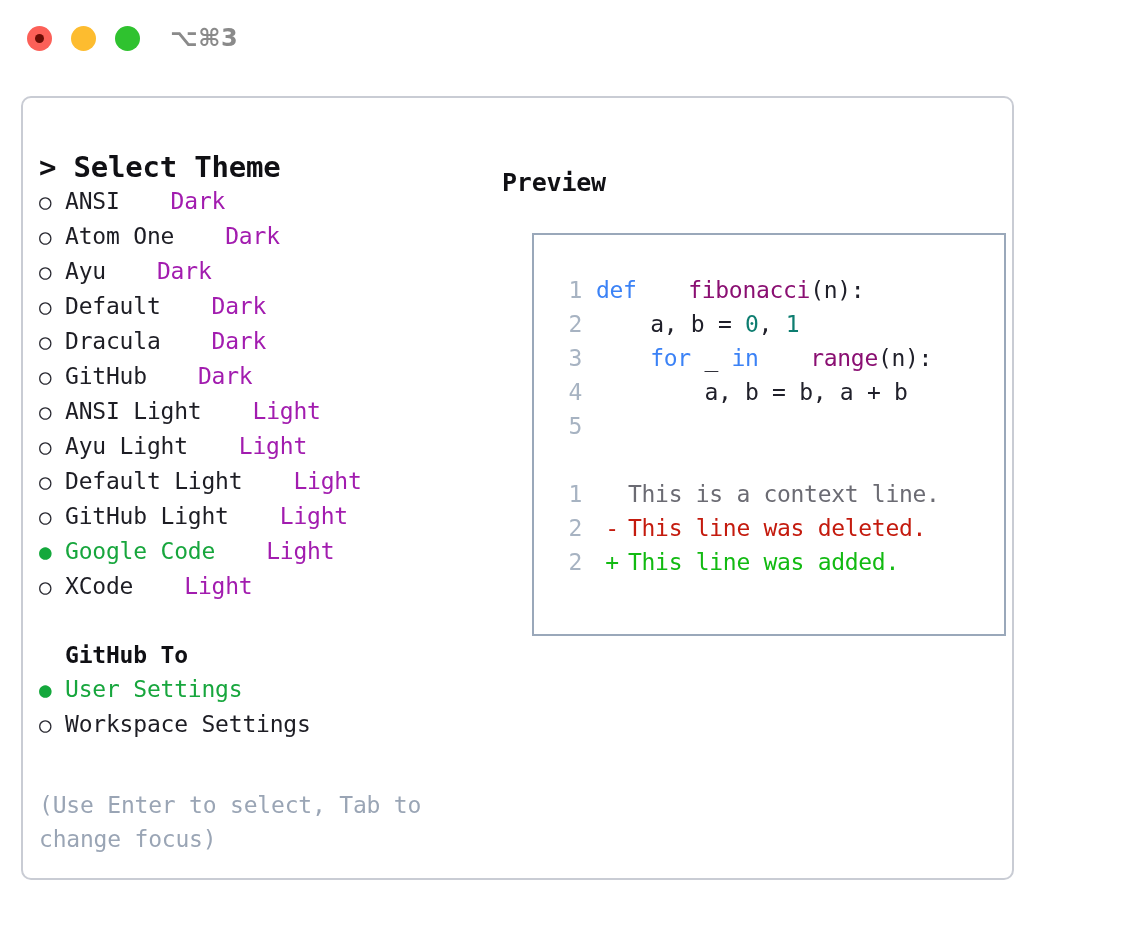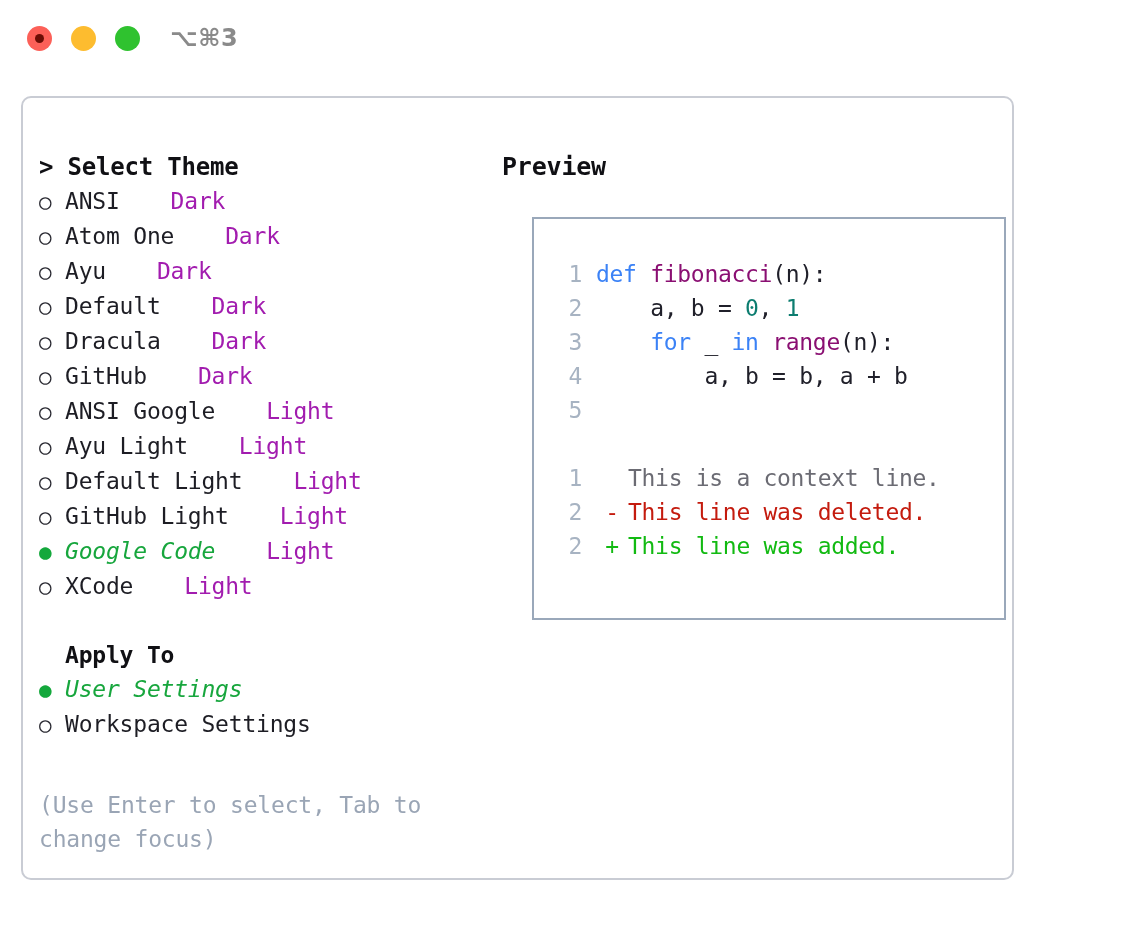--- a/index.html
+++ b/index.html
@@ -76,21 +76,21 @@
     background: #ffffff;
   }
 
   
   #theme-column {
     position: absolute;
     left: 16px; top: 52px;
     width: 450px;
   }
   .section-title {
-    font-size: 24px;
+    font-size: 29px;
     font-weight: 700;
     color: #101014;
     line-height: 34px;
     white-space: pre;
     letter-spacing: -0.2px;
   }
   .option-row {
     display: flex;
     align-items: baseline;
     line-height: 34px;
@@ -100,21 +100,21 @@
   }
   .bullet {
     width: 26px;
     flex: 0 0 26px;
     font-size: 21px;
     color: #2b2b33;
     line-height: 34px;
   }
   .option-row.selected .bullet { color: #14a83c; }
   .opt-label { color: #1d1d24; }
-  .option-row.selected .opt-label { color: #17a63d; font-style: italic; }
+  .option-row.selected .opt-label { color: #17a63d; }
   .opt-badge {
     color: #a21caf;
     padding-left: 11px;
     margin-left: 40px;
   }
   .spacer-row { height: 34px; }
 
   #apply-title {
     font-size: 23px;
     font-weight: 700;
@@ -130,21 +130,21 @@
     font-size: 23px;
     color: #9aa5b5;
     line-height: 34px;
     width: 410px;
     letter-spacing: -0.2px;
   }
 
   
   #preview-column {
     position: absolute;
-    left: 479px; top: 52px;
+    left: 479px; top: 68px;
     width: 500px;
   }
   #preview-title {
     font-size: 25px;
     font-weight: 700;
     color: #101014;
     line-height: 34px;
     letter-spacing: -0.2px;
   }
   #preview-box {
@@ -168,21 +168,21 @@
     letter-spacing: -0.3px;
   }
   .lineno {
     flex: 0 0 30px;
     text-align: right;
     color: #a7b3c2;
     padding-right: 14px;
   }
   .code-body { color: #20202a; }
   .tok-kw   { color: #3b82f6; }
-  .tok-fn   { color: #8a0f72; }
+  .tok-fn   { color: #8a0f72; margin-left: 38px; }
   .tok-num  { color: #0d7d70; }
   .tok-plain{ color: #20202a; }
 
   #diff-area {
     padding: 34px 0 0 18px;
     font-size: 23px;
     line-height: 34px;
   }
   .diff-line {
     display: flex;
@@ -216,31 +216,31 @@
 
     <div id="theme-column">
       <div class="section-title">&gt; Select Theme</div>
       <div id="theme-list">
           <div class="option-row"><span class="bullet">○</span><span class="opt-label">ANSI</span><span class="opt-badge">Dark</span></div>
           <div class="option-row"><span class="bullet">○</span><span class="opt-label">Atom One</span><span class="opt-badge">Dark</span></div>
           <div class="option-row"><span class="bullet">○</span><span class="opt-label">Ayu</span><span class="opt-badge">Dark</span></div>
           <div class="option-row"><span class="bullet">○</span><span class="opt-label">Default</span><span class="opt-badge">Dark</span></div>
           <div class="option-row"><span class="bullet">○</span><span class="opt-label">Dracula</span><span class="opt-badge">Dark</span></div>
           <div class="option-row"><span class="bullet">○</span><span class="opt-label">GitHub</span><span class="opt-badge">Dark</span></div>
-          <div class="option-row"><span class="bullet">○</span><span class="opt-label">ANSI Google</span><span class="opt-badge">Light</span></div>
+          <div class="option-row"><span class="bullet">○</span><span class="opt-label">ANSI Light</span><span class="opt-badge">Light</span></div>
           <div class="option-row"><span class="bullet">○</span><span class="opt-label">Ayu Light</span><span class="opt-badge">Light</span></div>
           <div class="option-row"><span class="bullet">○</span><span class="opt-label">Default Light</span><span class="opt-badge">Light</span></div>
           <div class="option-row"><span class="bullet">○</span><span class="opt-label">GitHub Light</span><span class="opt-badge">Light</span></div>
           <div class="option-row selected"><span class="bullet">●</span><span class="opt-label">Google Code</span><span class="opt-badge">Light</span></div>
           <div class="option-row"><span class="bullet">○</span><span class="opt-label">XCode</span><span class="opt-badge">Light</span></div>
         </div>
 
       <div class="spacer-row"></div>
 
-      <div id="apply-title">Apply To</div>
+      <div id="apply-title">GitHub To</div>
       <div id="apply-list">
           <div class="option-row selected"><span class="bullet">●</span><span class="opt-label">User Settings</span></div>
           <div class="option-row"><span class="bullet">○</span><span class="opt-label">Workspace Settings</span></div>
         </div>
 
       <div id="hint-text">(Use Enter to select, Tab to change focus)</div>
     </div>
 
     <div id="preview-column">
       <div id="preview-title">Preview</div>

